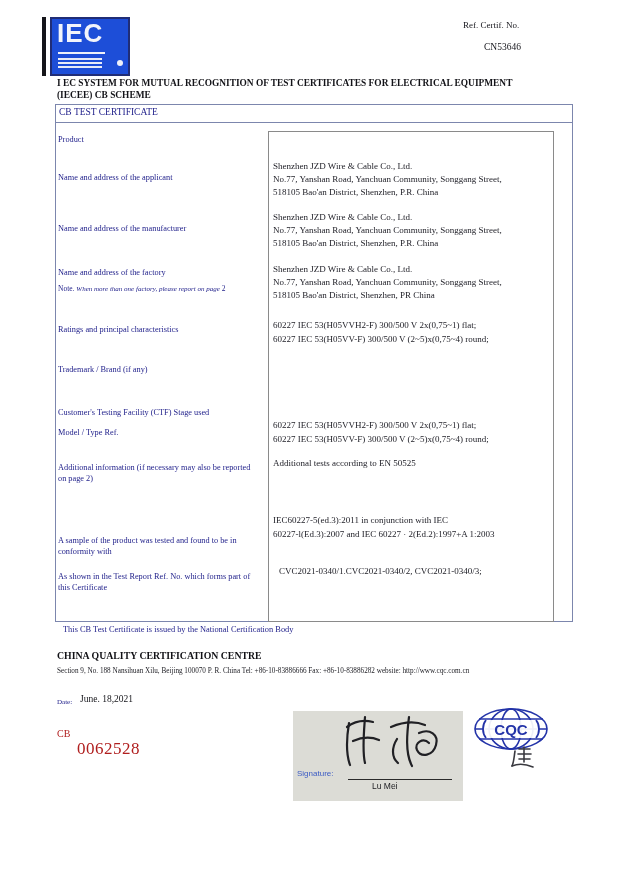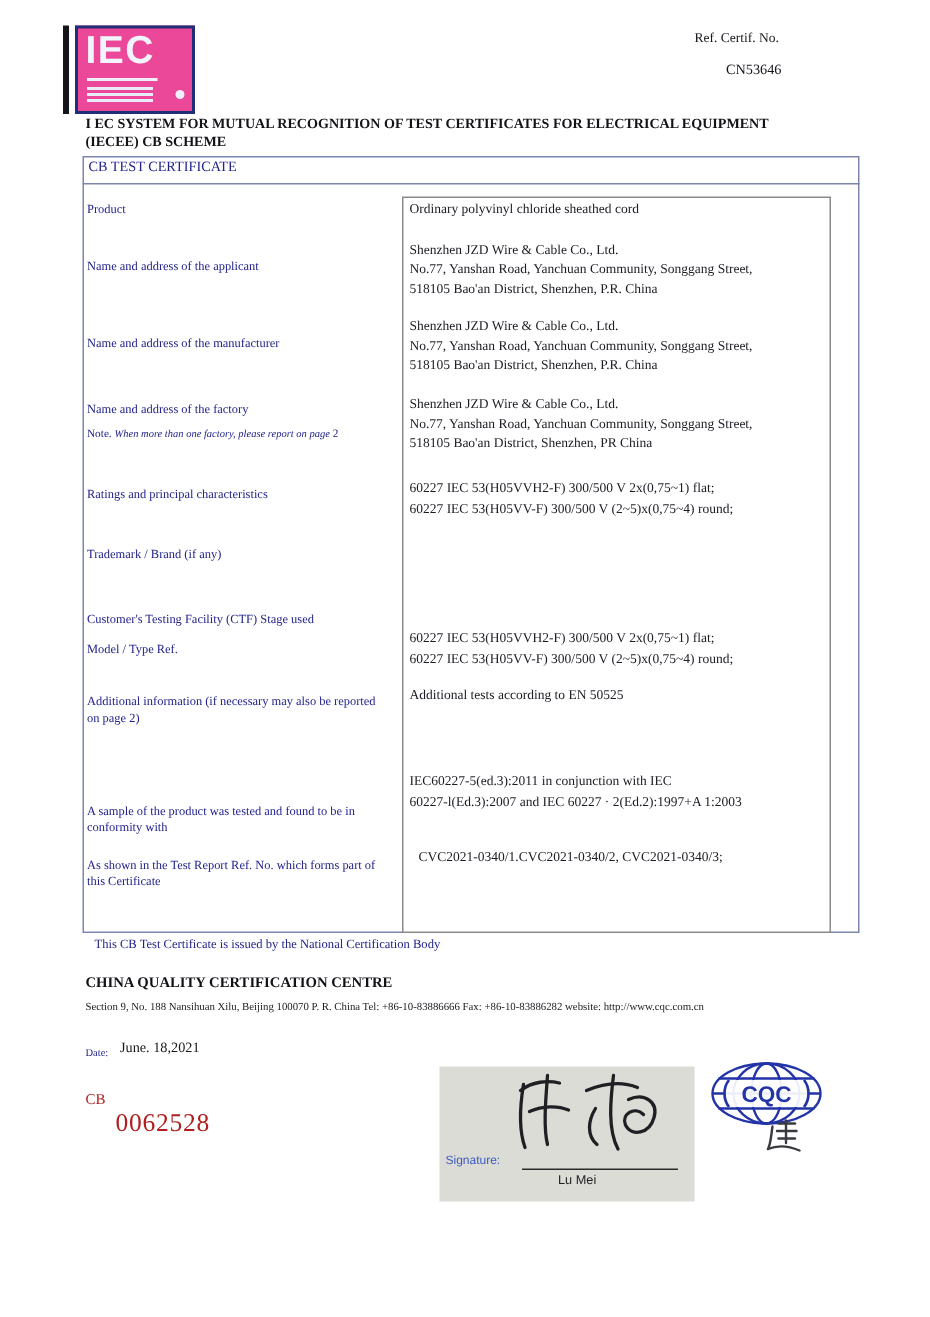--- a/index.html
+++ b/index.html
@@ -3,21 +3,21 @@
 <meta charset="utf-8">
 <style>
   html,body{margin:0;padding:0;background:#fff;}
   .page{position:relative;width:620px;height:878px;background:#ffffff;overflow:hidden;
         font-family:"Liberation Serif",serif;color:#1c1c24;}
   .abs{position:absolute;}
   .pre{white-space:pre-line;}
 
   
   .black-bar{left:42px;top:17px;width:4px;height:59px;background:#15151a;}
-  .iec-logo{left:50px;top:17px;width:80px;height:59px;background:#ec4899;border:2px solid #202d77;box-sizing:border-box;}
+  .iec-logo{left:50px;top:17px;width:80px;height:59px;background:#1d4ed8;border:2px solid #202d77;box-sizing:border-box;}
   .iec-text{position:absolute;left:5px;top:-1px;color:#f2f4fb;font-family:"Liberation Sans",sans-serif;
             font-weight:bold;font-size:26px;letter-spacing:1px;}
   .iec-underline{position:absolute;left:6px;top:33px;width:47px;height:2px;background:#eef1fa;}
   .iec-line{position:absolute;left:6px;width:44px;height:2px;background:#e8ecf8;}
   .iec-dot{position:absolute;right:5px;top:41px;width:6px;height:6px;border-radius:50%;background:#eef1fa;}
   .ref-label{left:463px;top:20px;font-size:9px;color:#16161c;}
   .ref-no{left:484px;top:42px;font-size:9.5px;color:#16161c;}
   .scheme-title{left:57px;top:77px;width:508px;font-size:9.4px;font-weight:bold;line-height:12px;color:#131318;}
 
   
@@ -67,21 +67,20 @@
   <div class="abs ref-no">CN53646</div>
   <div class="abs scheme-title pre">I EC SYSTEM FOR MUTUAL RECOGNITION OF TEST CERTIFICATES FOR ELECTRICAL EQUIPMENT
 (IECEE) CB SCHEME</div>
 
   <div class="abs outer-box"></div>
   <div class="abs cert-title">CB TEST CERTIFICATE</div>
   <div class="abs title-rule"></div>
   <div class="abs value-box"></div>
 
   <div class="abs lbl" style="top:135px">Product</div>
-  <div class="abs val" style="top:133px">Ordinary polyvinyl chloride sheathed cord</div>
 
   <div class="abs lbl" style="top:173px">Name and address of the applicant</div>
   <div class="abs val pre" style="top:160px">Shenzhen JZD Wire &amp; Cable Co., Ltd.
 No.77, Yanshan Road, Yanchuan Community, Songgang Street,
 518105 Bao'an District, Shenzhen, P.R. China</div>
 
   <div class="abs lbl" style="top:224px">Name and address of the manufacturer</div>
   <div class="abs val pre" style="top:211px">Shenzhen JZD Wire &amp; Cable Co., Ltd.
 No.77, Yanshan Road, Yanchuan Community, Songgang Street,
 518105 Bao'an District, Shenzhen, P.R. China</div>

